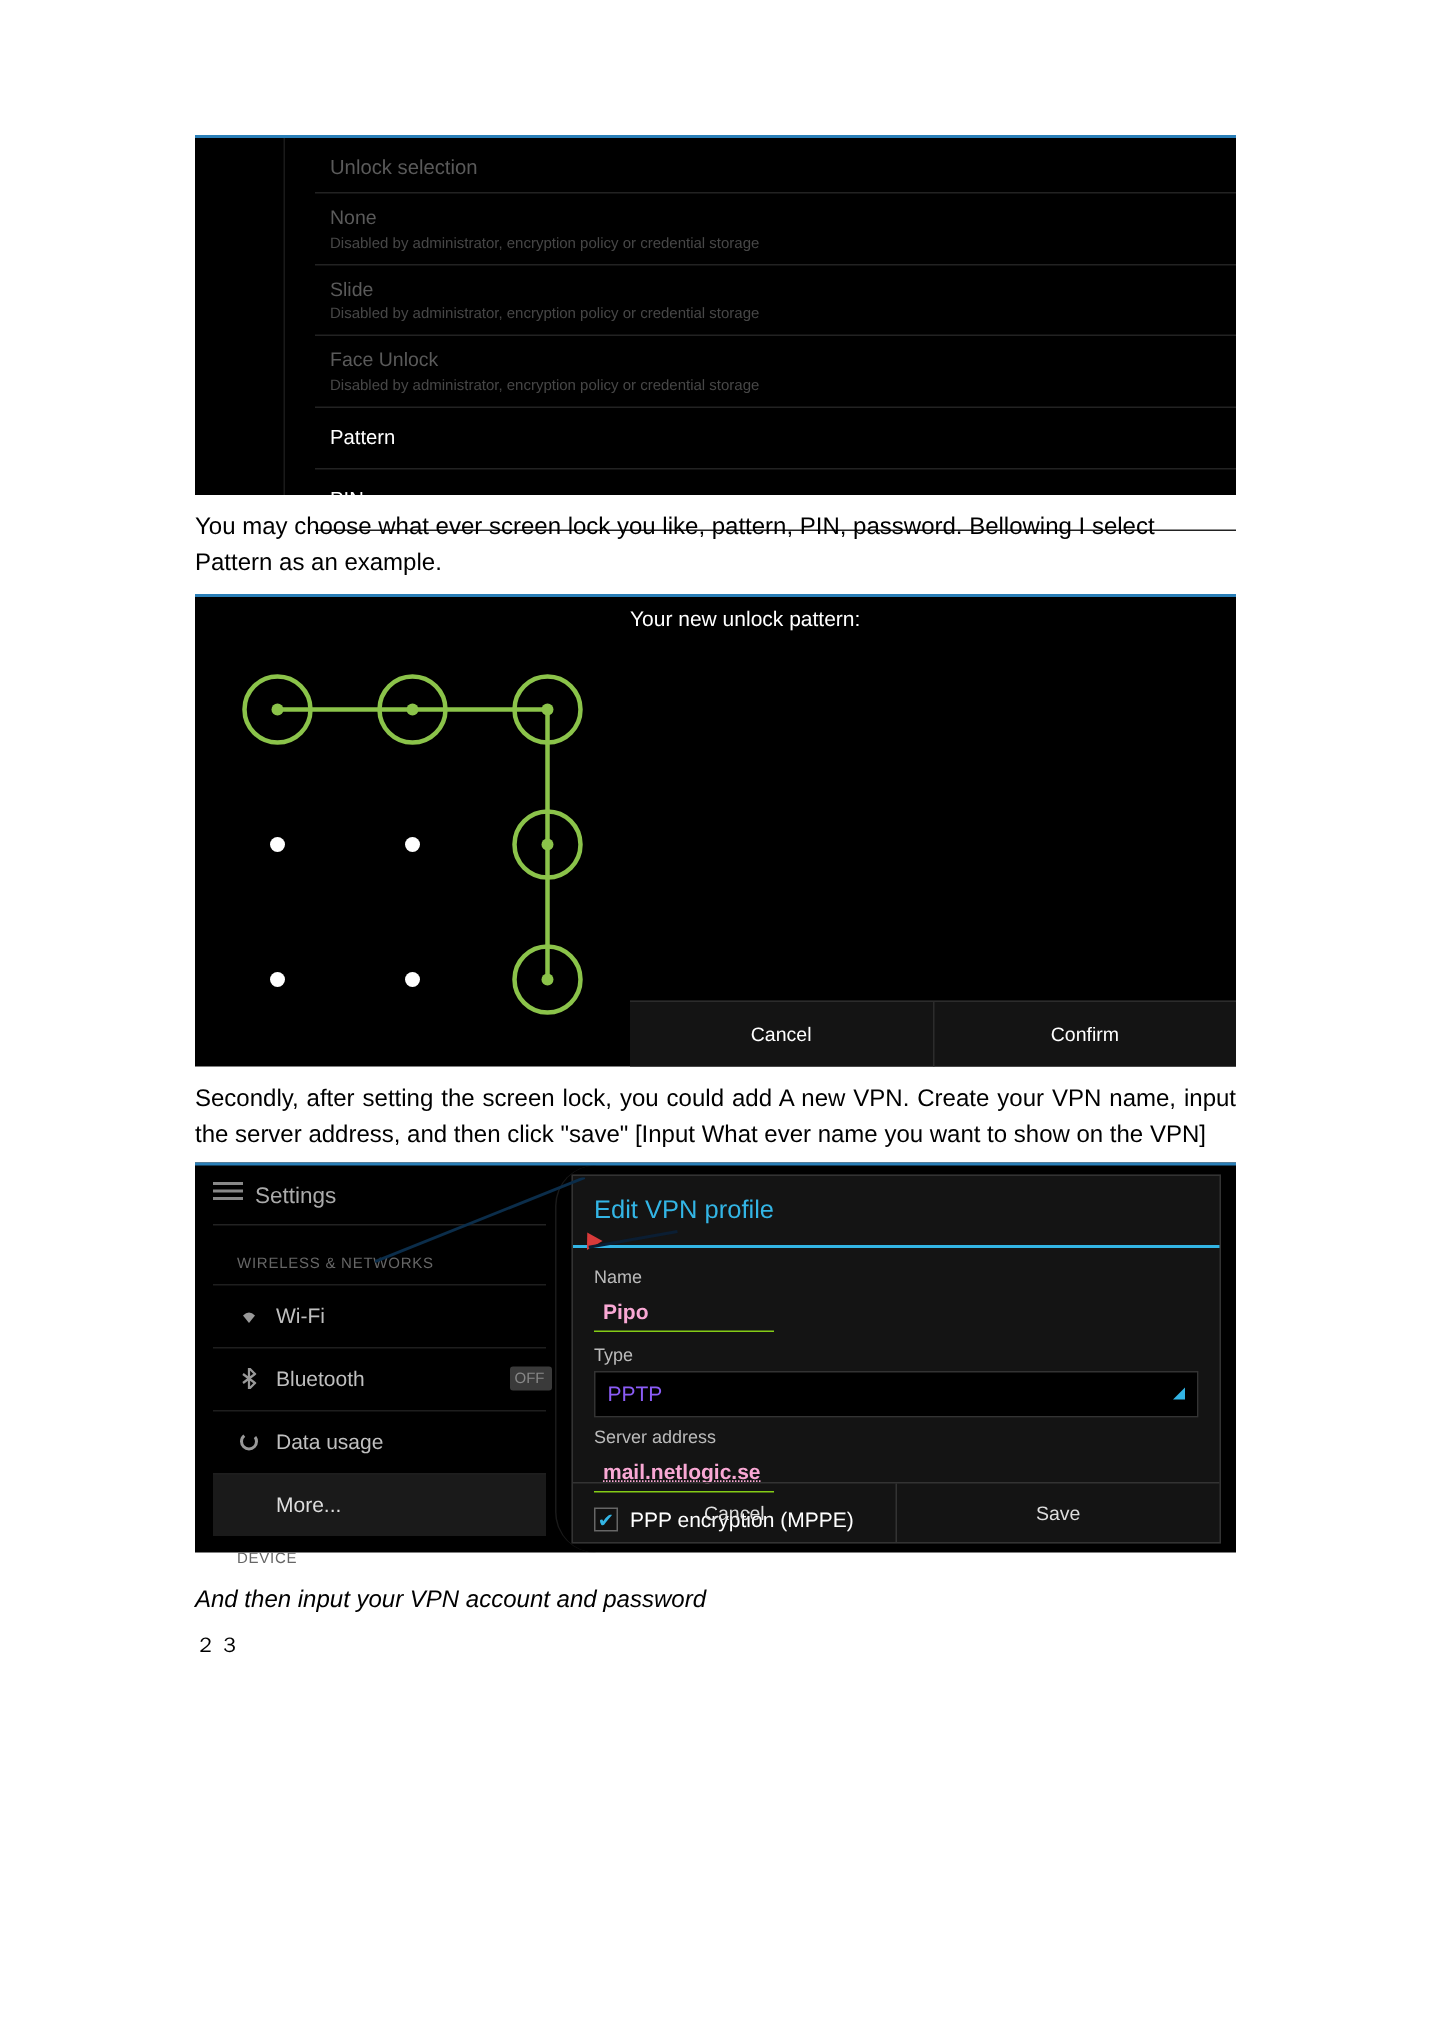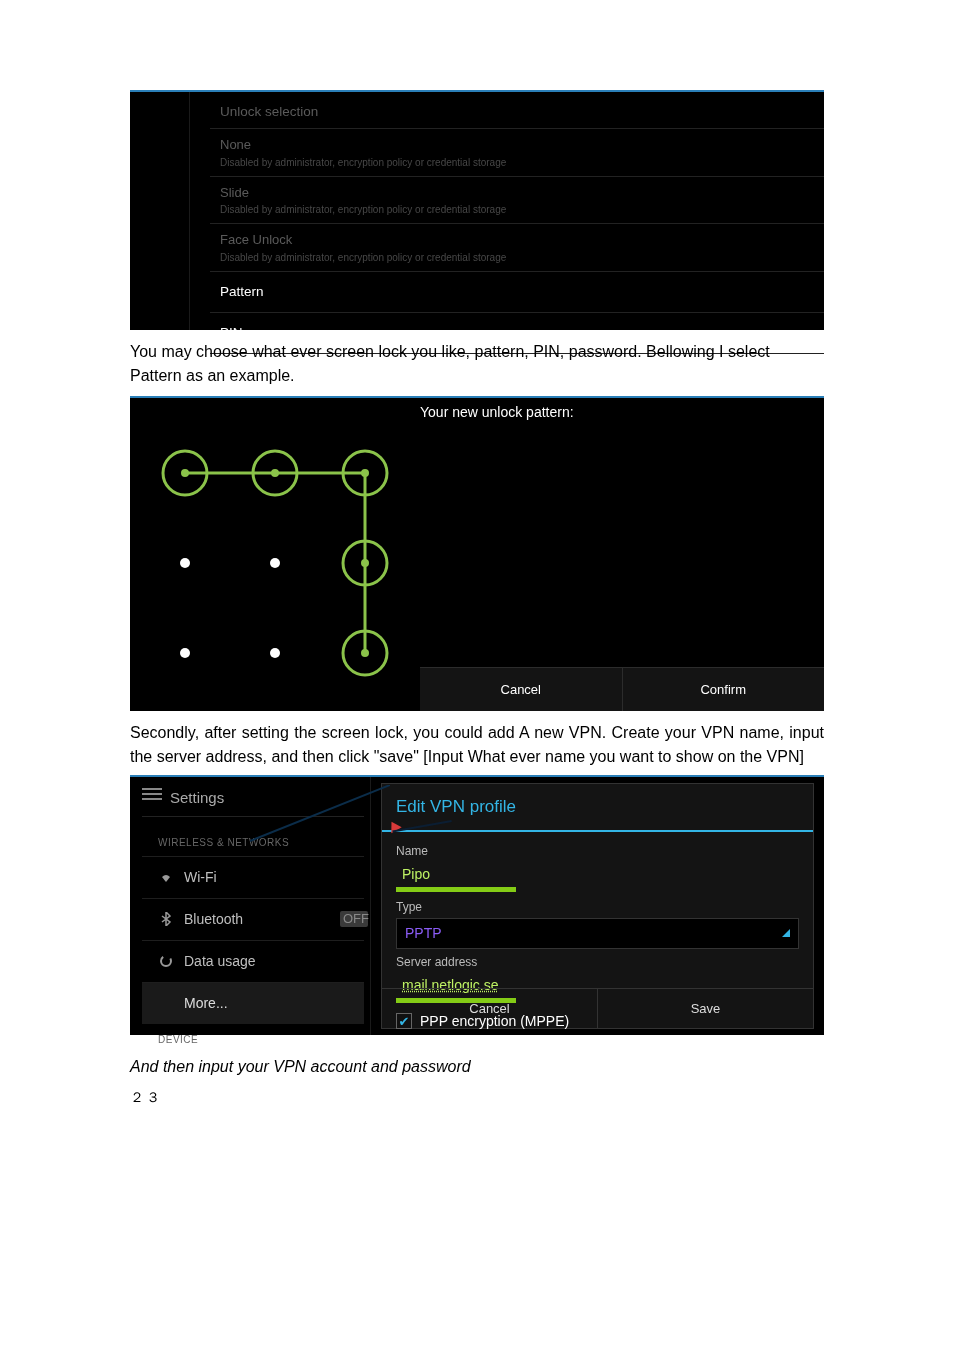--- a/index.html
+++ b/index.html
@@ -136,27 +136,28 @@
     display: flex; align-items: center; gap: 10px;
     color: #bfbfbf; font-size: 14px;
     padding: 10px 0 10px 16px;
     border-top: 1px solid #1e1e1e;
     position: relative;
   }
   .ss3 .navrow.selected { background: #1a1a1a; color: #ddd; }
   .ss3 .togglepill {
     position: absolute; right: -4px; top: 50%; transform: translateY(-50%);
     width: 28px; height: 16px; background: #3a3a3a; border-radius: 2px;
-    font-size: 13px; color: #888; display:flex; align-items:center; padding-left:3px;
+    font-size: 10px; color: #888; display:flex; align-items:center; padding-left:3px;
   }
   .ss3 .iconbox { width:16px; display:flex; justify-content:center; }
   .ss3 .main {
     flex: 1;
     position: relative;
     border-left: 1px solid #1a1a1a;
+    border-radius: 27px;
   }
   .ss3 .dlg {
     position: absolute;
     left: 10px; right: 10px; top: 6px; bottom: 6px;
     background: #141414;
     border: 1px solid #333;
   }
   .ss3 .dlg .dlgtitle {
     color: #33b5e5;
     font-size: 17px;
@@ -175,26 +176,27 @@
   }
   .ss3 .pointer::after {
     content:""; position:absolute; left:-4px; top:8px; width:60px; height:2px; background:#0b1e33; transform: rotate(20deg); transform-origin: left center;
   }
   .ss3 .callout-line {
     position:absolute; left: 120px; top: 8px; width: 140px; height: 60px; z-index:3;
   }
   .ss3 .frm { padding: 6px 14px 0 14px; }
   .ss3 .flabel { color: #bbb; font-size: 12px; margin-top: 4px; }
   .ss3 .fval {
-    color: #bef264; font-size: 14px;
+    color: #f9a8d4; font-size: 14px;
     padding: 2px 4px 2px 6px;
-    border-bottom: 5px solid #84cc16;
+    border-bottom: 1px solid #84cc16;
     margin: 2px 0 2px 0;
     display: inline-block;
     min-width: 120px;
+    font-weight: bold;
   }
   .ss3 .typespinner {
     background:#000; color:#8b5cf6; font-size:14px;
     padding: 4px 8px;
     margin: 2px 0;
     display:flex; justify-content:space-between; align-items:center;
     border: 1px solid #333;
   }
   .ss3 .tri {
     width: 0; height: 0;

